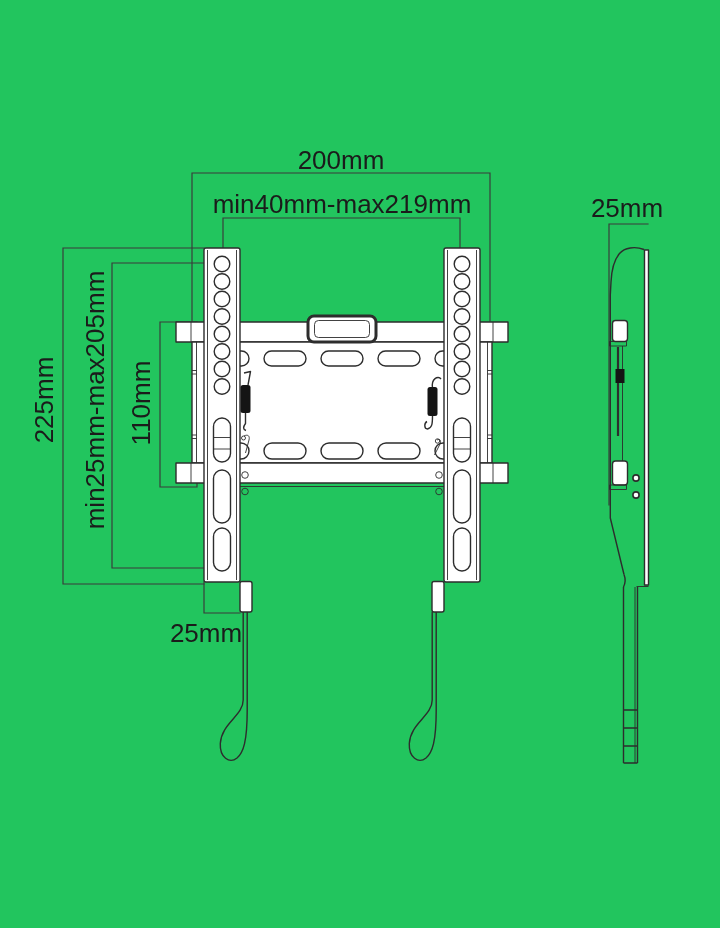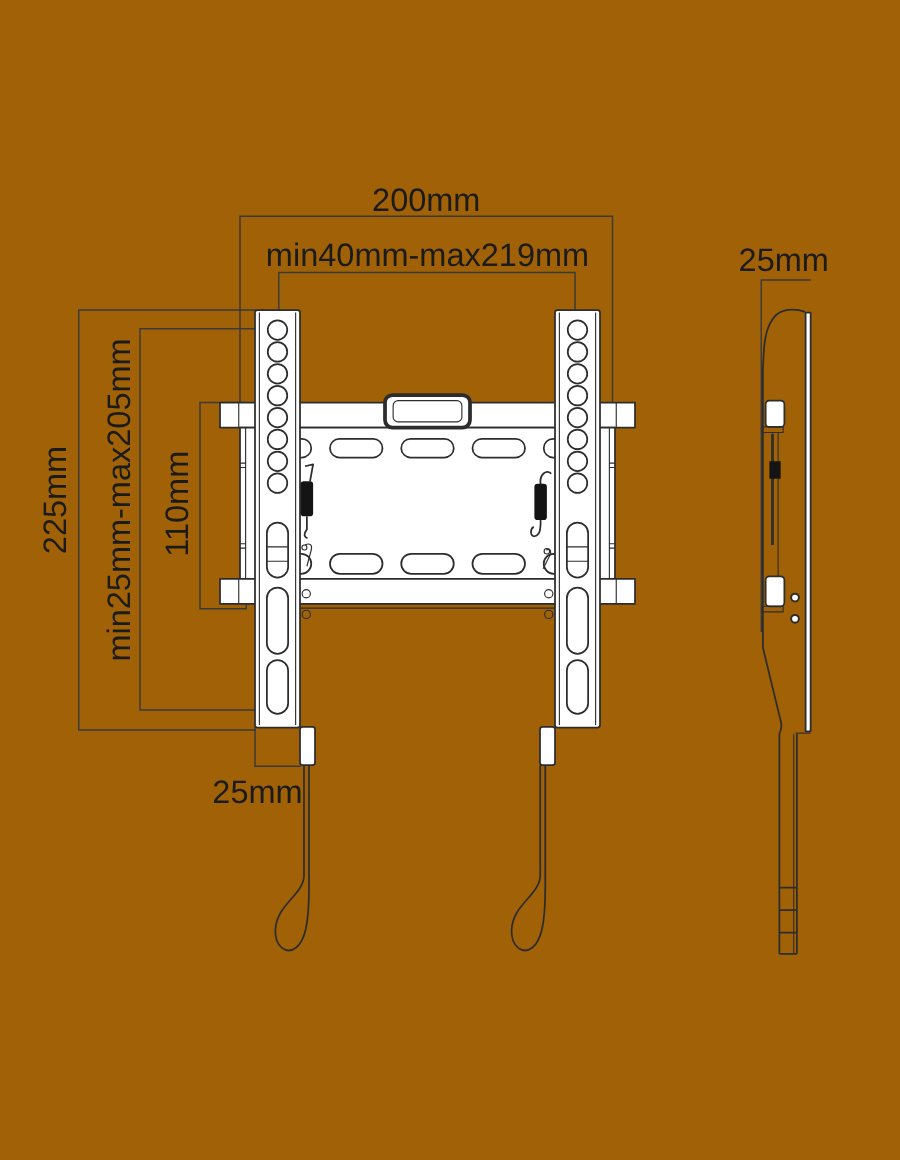--- a/index.html
+++ b/index.html
@@ -1,16 +1,16 @@
 <!DOCTYPE html>
 <html><head>
 <meta charset="utf-8">
 <style>
   html,body{margin:0;padding:0;background:#ffffff;}
-  .page{position:relative;width:720px;height:928px;background:#a16207;overflow:hidden;}
+  .page{position:relative;width:720px;height:928px;background:#22c55e;overflow:hidden;}
   svg{display:block;}
   text{font-family:"Liberation Sans","DejaVu Sans",sans-serif;font-size:26px;}
   .vtext{font-size:26px;}
   .dim{fill:none;stroke-width:1.15;stroke-linecap:square;}
   .part{stroke-width:1.4;stroke-linejoin:round;}
   .w{fill:#ffffff;}
   .nf{fill:none;}
   .thin{stroke-width:0.9;fill:none;}
   .bold2{stroke-width:2.2;}
   .hstroke{stroke-width:3;}

